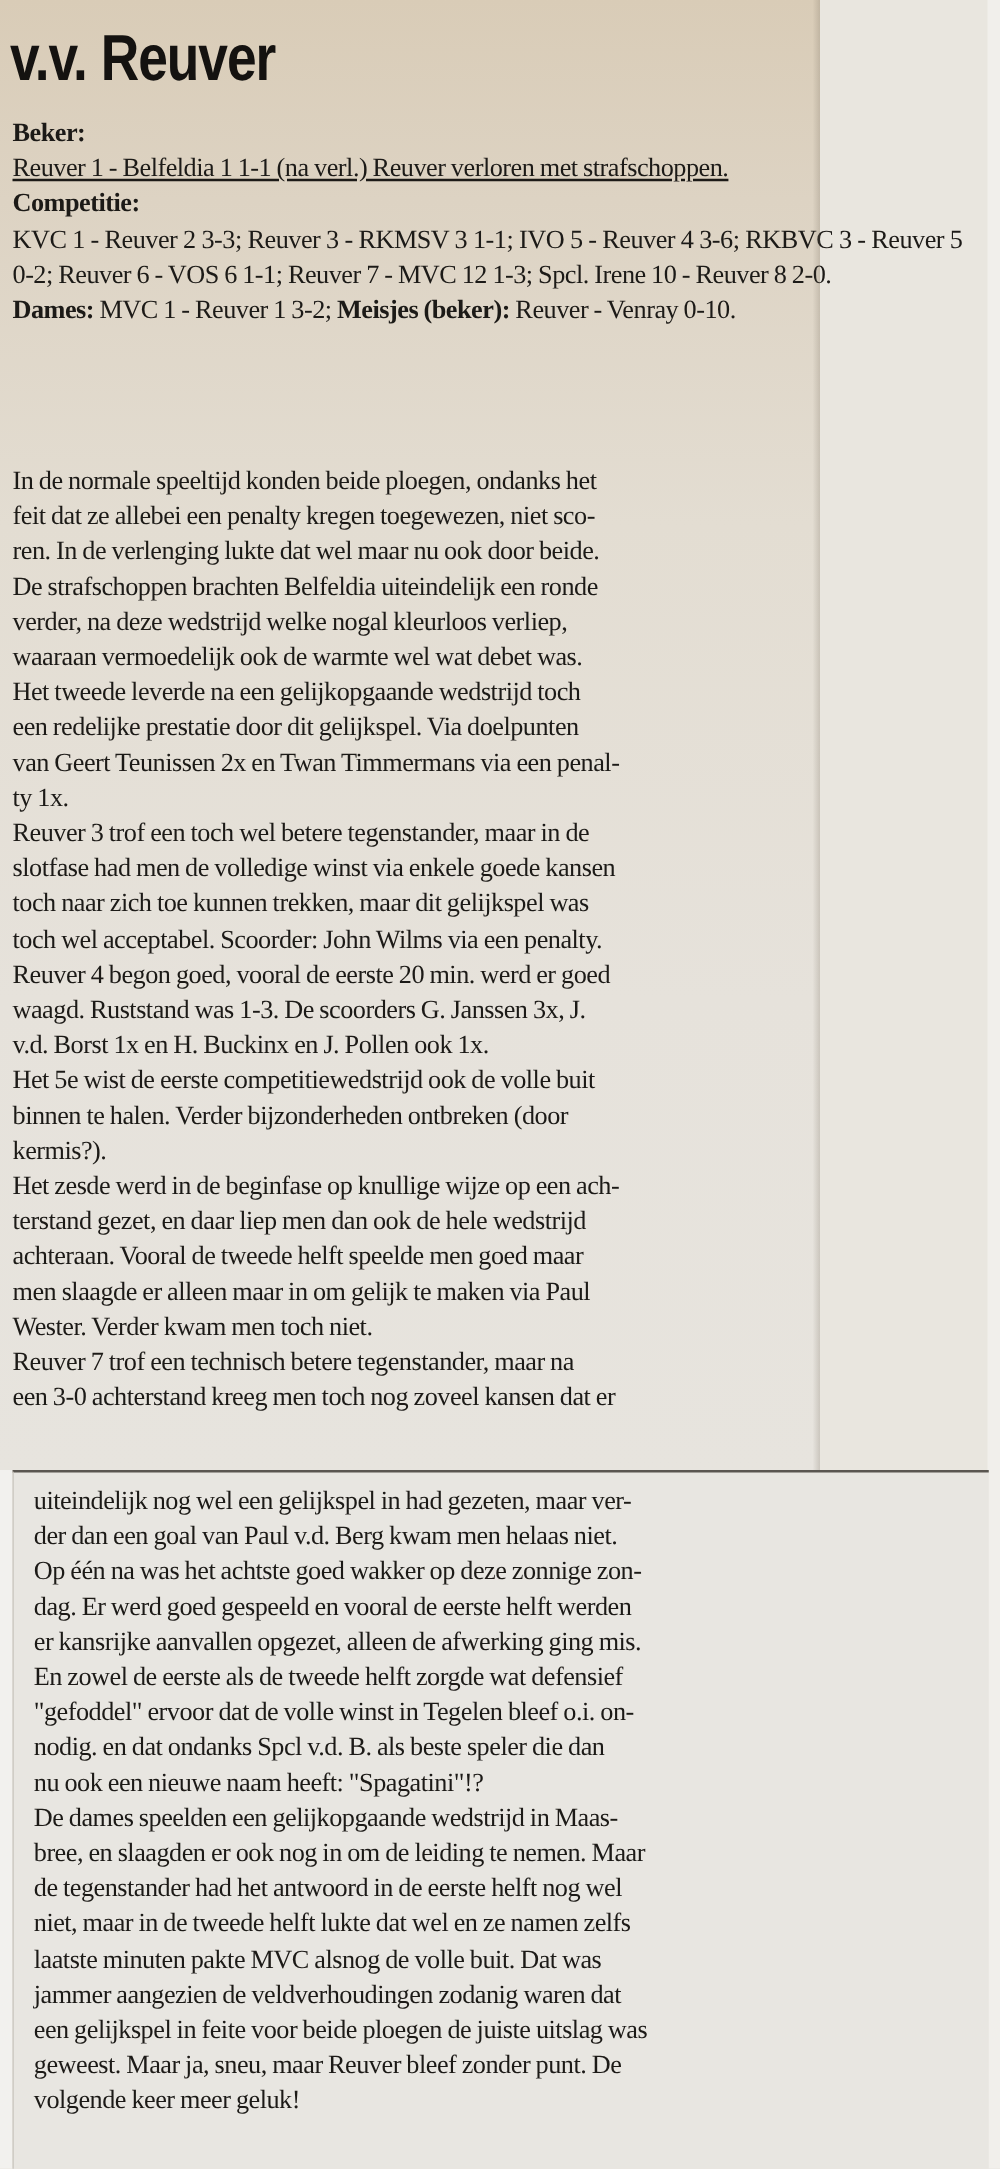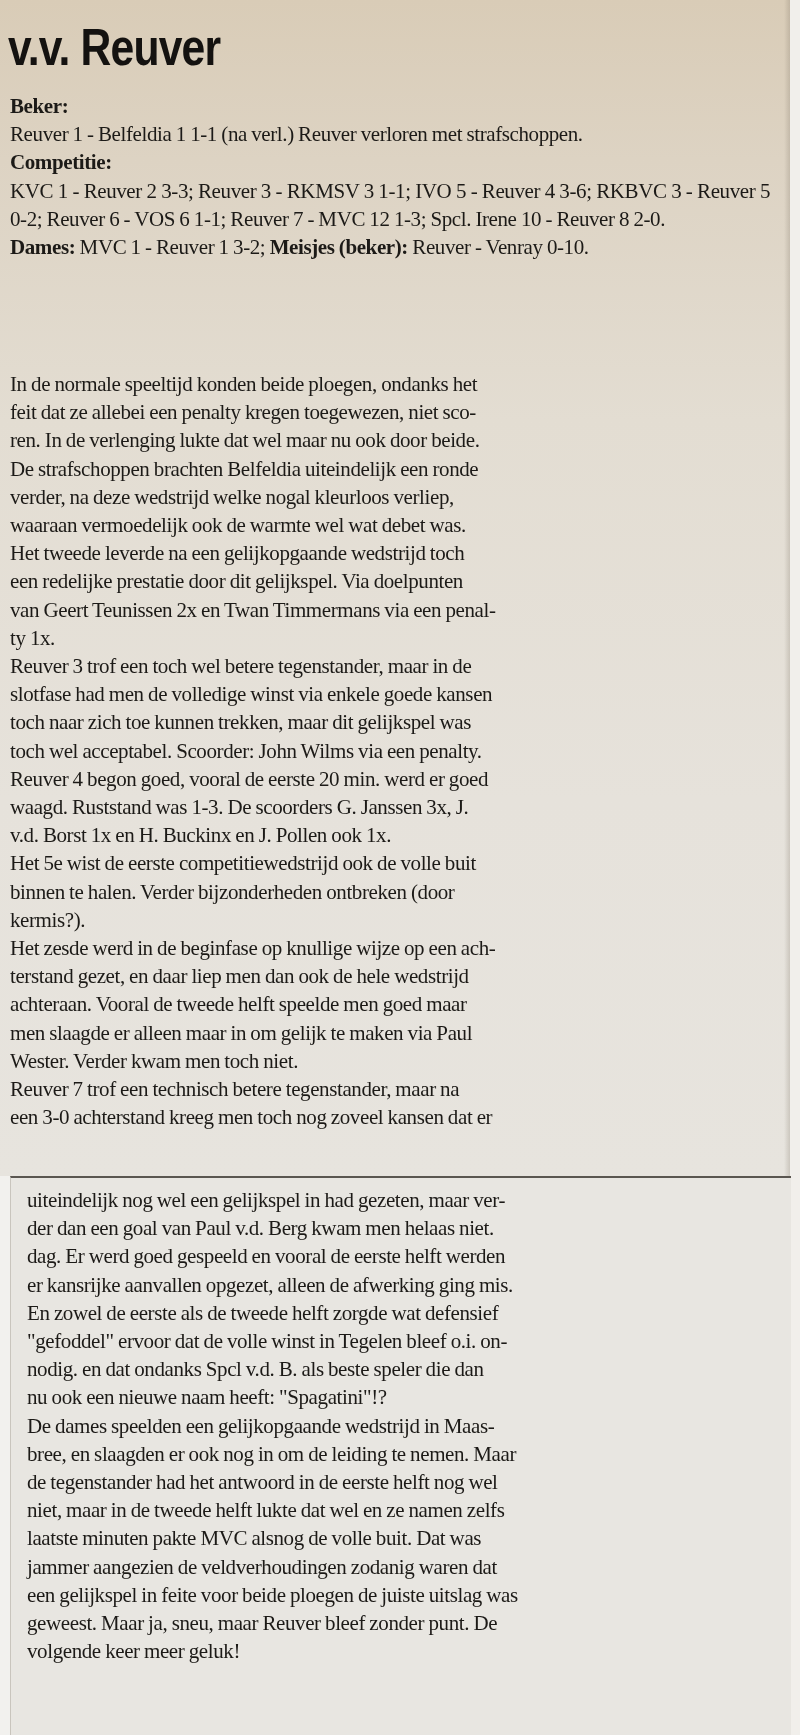--- a/index.html
+++ b/index.html
@@ -12,21 +12,21 @@
       background: #e9e6df;
       position: relative;
       overflow: hidden;
       font-family: "Liberation Serif", "DejaVu Serif", serif;
       color: #1c1a17;
     }
     .clip-top {
       position: absolute;
       left: 0;
       top: 0;
-      width: 790px;
+      width: 656px;
       height: 1180px;
       background: linear-gradient(180deg, #d9ccb7 0px, #ddd3c3 160px, #e3ddd2 420px, #e6e2db 800px, #e7e4de 1180px);
     }
     .clip-top::after {
       content: "";
       position: absolute;
       right: 0;
       top: 0;
       width: 6px;
       height: 100%;
@@ -107,21 +107,21 @@
 </head>
 <body>
 
 <div class="edge-strip"></div>
 
 <div class="clip-top">
   <h1 class="title">v.v. Reuver</h1>
 
   <div class="text-block results">
     <span class="line label">Beker:</span>
-    <span class="scoreline" style="padding-right:30px;">Reuver 1 - Belfeldia 1 1-1 (na verl.) Reuver verloren met strafschoppen.</span>
+    <span class="scoreline" style="padding-right:30px;text-decoration:underline;">Reuver 1 - Belfeldia 1 1-1 (na verl.) Reuver verloren met strafschoppen.</span>
     <span class="line label">Competitie:</span>
     <span class="scoreline">KVC 1 - Reuver 2 3-3; Reuver 3 - RKMSV 3 1-1; IVO 5 - Reuver 4 3-6; RKBVC 3 - Reuver 5 0-2; Reuver 6 - VOS 6 1-1; Reuver 7 - MVC 12 1-3; Spcl. Irene 10 - Reuver 8 2-0.</span>
     <span class="scoreline">
       <span class="label">Dames:</span>
       <span>MVC 1 - Reuver 1 3-2;</span>
       <span class="label">Meisjes (beker):</span>
       <span>Reuver - Venray 0-10.</span>
     </span>
   </div>
 
@@ -155,20 +155,21 @@
     <span class="line">een 3-0 achterstand kreeg men toch nog zoveel kansen dat er</span>
   </div>
 </div>
 
 <div class="left-margin-bottom"></div>
 
 <div class="clip-bottom">
   <div class="text-block article-bottom">
     <span class="line">uiteindelijk nog wel een gelijkspel in had gezeten, maar ver-</span>
     <span class="line">der dan een goal van Paul v.d. Berg kwam men helaas niet.</span>
+    <span class="line">Op één na was het achtste goed wakker op deze zonnige zon-</span>
     <span class="line">dag. Er werd goed gespeeld en vooral de eerste helft werden</span>
     <span class="line">er kansrijke aanvallen opgezet, alleen de afwerking ging mis.</span>
     <span class="line">En zowel de eerste als de tweede helft zorgde wat defensief</span>
     <span class="line">"gefoddel" ervoor dat de volle winst in Tegelen bleef o.i. on-</span>
     <span class="line">nodig. en dat ondanks Spcl v.d. B. als beste speler die dan</span>
     <span class="line">nu ook een nieuwe naam heeft: "Spagatini"!?</span>
     <span class="line">De dames speelden een gelijkopgaande wedstrijd in Maas-</span>
     <span class="line">bree, en slaagden er ook nog in om de leiding te nemen. Maar</span>
     <span class="line">de tegenstander had het antwoord in de eerste helft nog wel</span>
     <span class="line">niet, maar in de tweede helft lukte dat wel en ze namen zelfs</span>

